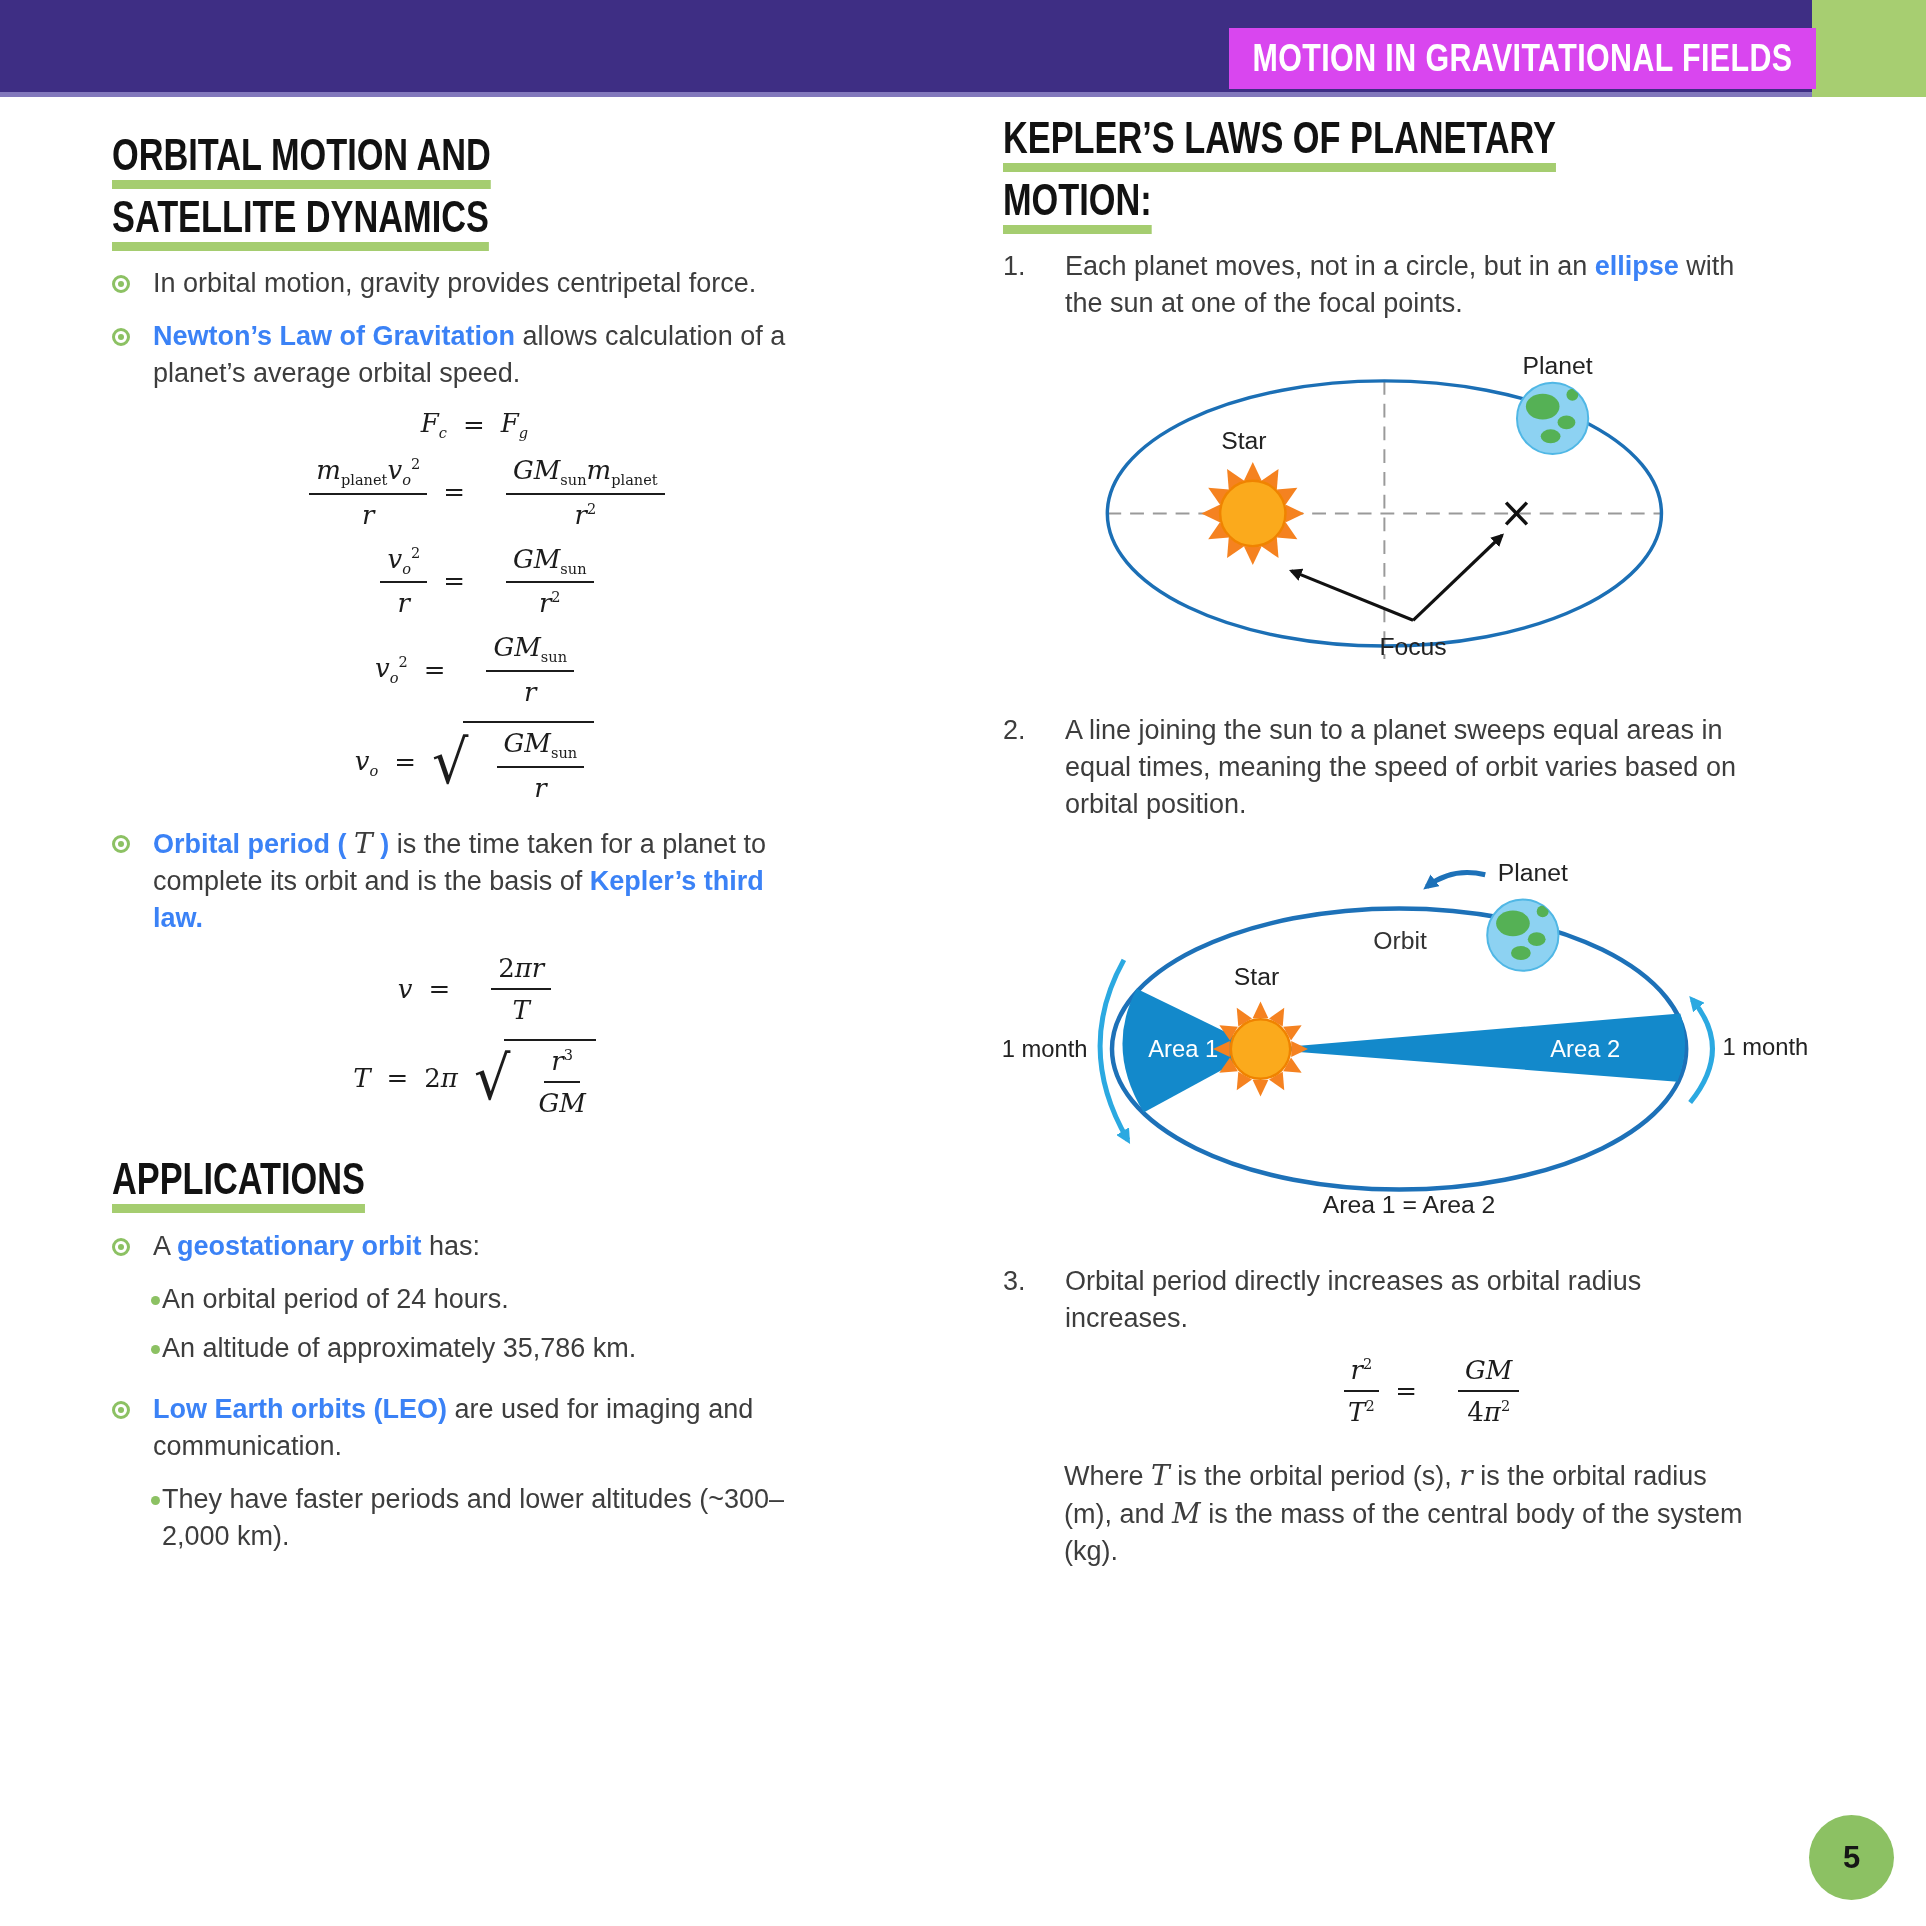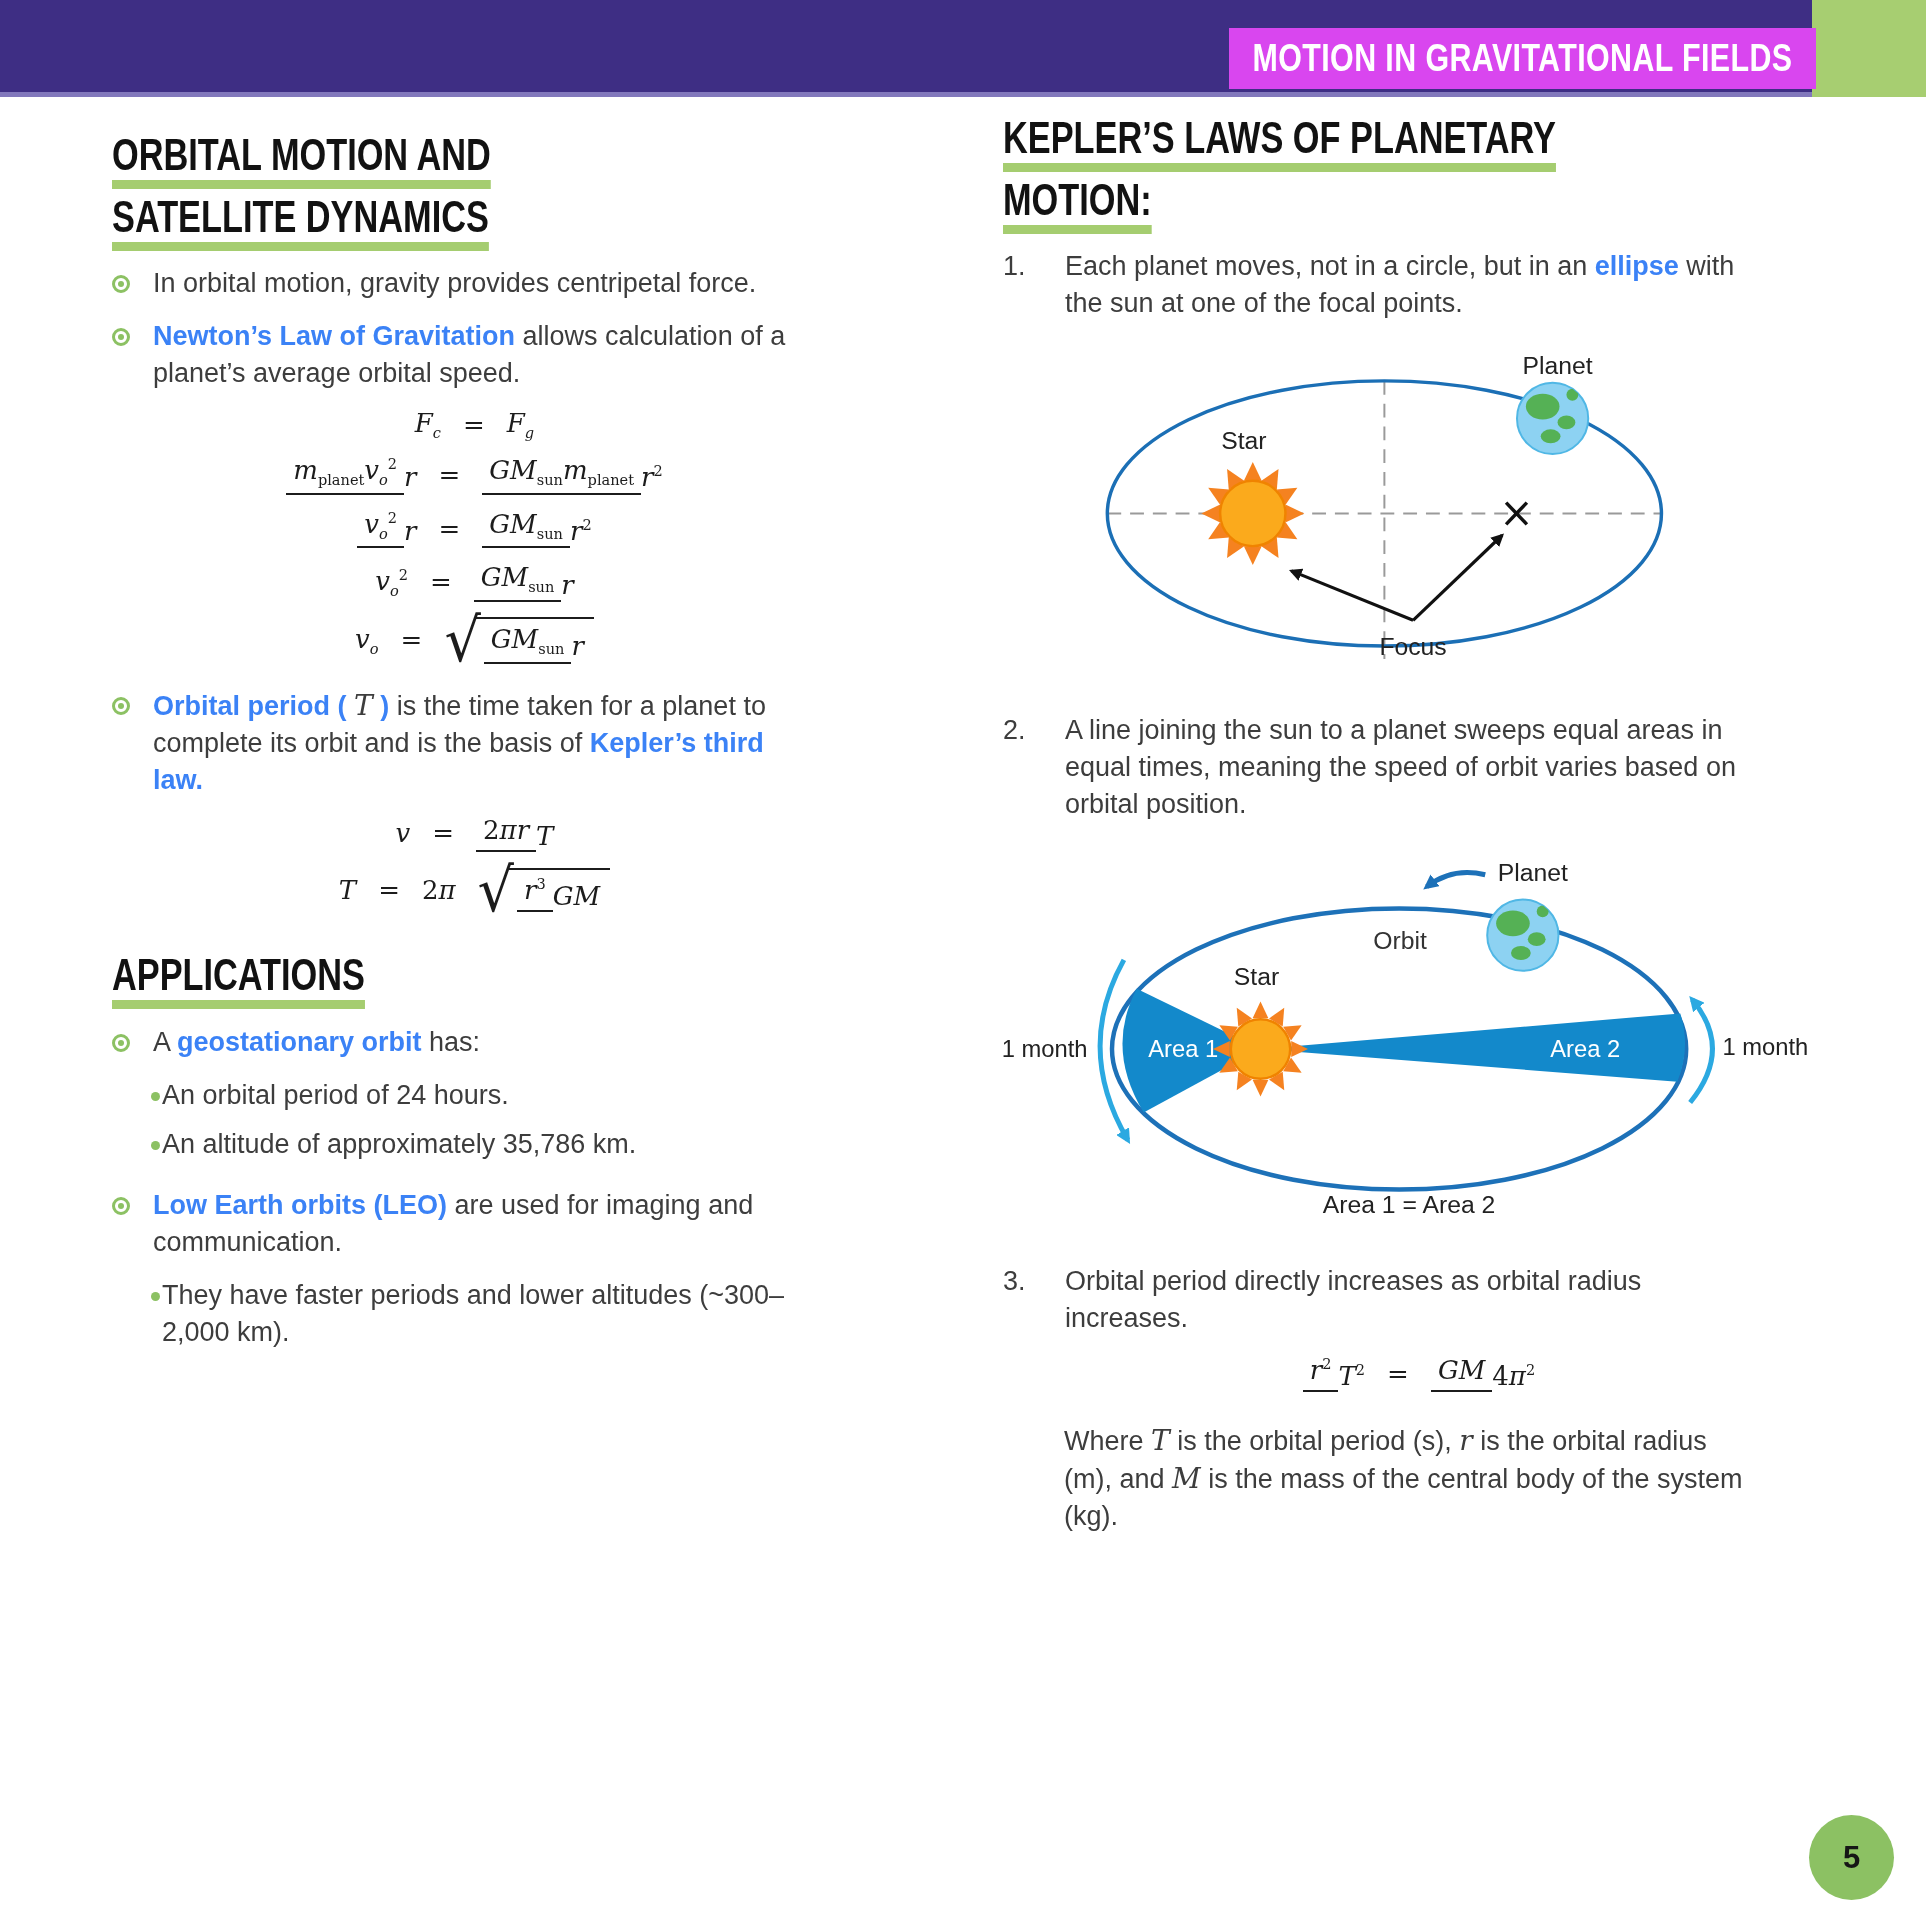--- a/index.html
+++ b/index.html
@@ -33,28 +33,28 @@
   .sli{display:flex;align-items:flex-start;gap:2px;margin:0 0 12px 39px;font-size:27px;line-height:37px;}
   .sdot{flex:0 0 auto;width:9px;height:9px;border-radius:50%;background:#8CC163;margin-top:15px;}
   .b{font-weight:700;color:#3b82f6;}
   .mv{font-family:"DejaVu Serif","Liberation Serif",serif;font-style:italic;font-size:28px;}
   
   .nli{display:flex;align-items:flex-start;gap:20px;margin:0 0 18px 0;font-size:27px;line-height:37px;}
   .nnum{flex:0 0 42px;}
   .nli .txt{max-width:685px;}
   .where{margin:30px 0 0 61px;max-width:693px;font-size:27px;line-height:37px;}
   
-  .eq{display:flex;align-items:center;justify-content:center;gap:22px;
+  .eq{display:flex;align-items:center;justify-content:center;gap:16px;
     font-family:"DejaVu Serif","Liberation Serif",serif;font-size:26px;color:#1c1c1c;margin:14px 0;}
   .eq i{font-style:italic;font-weight:400;}
   .eq .up{font-style:normal;}
   .eq sub{font-size:.56em;font-style:normal;line-height:1;}
   .eq sub.it{font-style:italic;}
   .eq sup{font-size:.56em;font-style:normal;line-height:1;}
-  .frac{display:inline-flex;flex-direction:row;align-items:center;}
+  .frac{display:inline-flex;flex-direction:column;align-items:center;margin-left:25px;}
   .frac .fn{padding:0 7px 5px;border-bottom:2px solid #1c1c1c;}
   .frac .fd{padding-top:5px;}
   .sqrt{display:inline-flex;align-items:center;}
   .rad{font-size:2.2em;font-weight:300;line-height:.85;margin-right:-6px;transform:scaleY(1.05);}
   .sbody{border-top:2.5px solid #1c1c1c;padding:5px 10px 0 9px;}
   
   .fig{margin:16px 0 26px 42px;}
   .fig2{margin:30px 0 10px -10px;}
   svg text{font-family:"Liberation Sans",sans-serif;}
   

